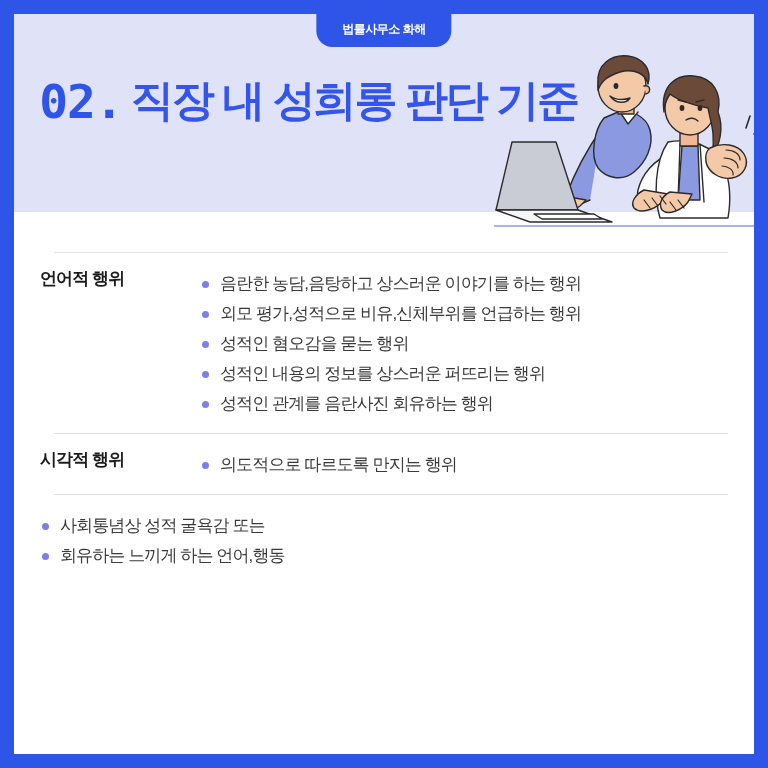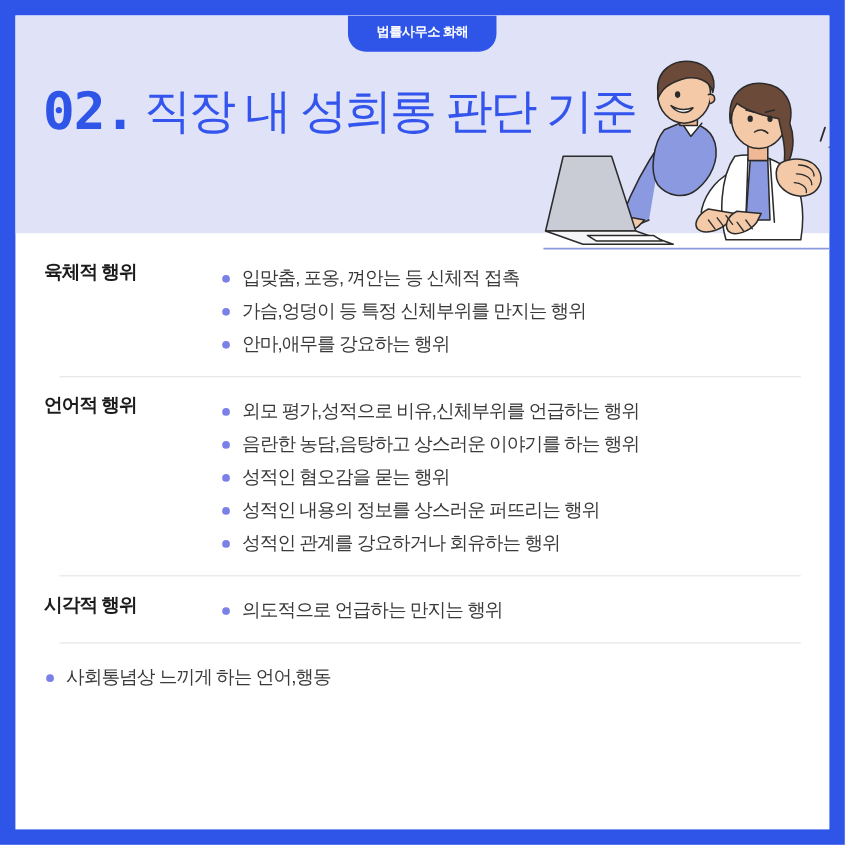--- a/index.html
+++ b/index.html
@@ -60,21 +60,21 @@
   #title-number {
     font-family: "DejaVu Sans Mono", "Liberation Mono", monospace;
     font-size: 47px;
     font-weight: 700;
     color: #2f55e8;
     letter-spacing: -1px;
     transform: scaleX(1.02);
   }
   #title-text {
     font-size: 43px;
-    font-weight: 400;
+    font-weight: 700;
     color: #3355ee;
     letter-spacing: -2.2px;
     margin-left: 9px;
   }
 
   
   #illustration {
     position: absolute;
     right: -8px;
     top: 36px;
@@ -223,53 +223,46 @@
       <path d="M18 92 L 62 92 L 84 160 L 2 160 Z" fill="#c9ccd4"></path>
       <path d="M2 160 L 84 160 L 118 172 L 36 172 Z" fill="#f4f5f7"></path>
       <path d="M40 164 L 100 164 L 108 169 L 48 169 Z" fill="#ffffff"></path>
 
       <path d="M-4 176 L 268 176" fill="none" stroke="#8b9ae0" stroke-width="1.6"></path>
     </g>
   </svg>
 
   <div id="content">
 
-    <div class="section sec-gap-1">
-      <div class="section-label">육체적 행위</div>
-      <ul class="section-items">
-        <li>입맞춤, 포옹, 껴안는 등 신체적 접촉</li>
-        <li>가슴,엉덩이 등 특정 신체부위를 만지는 행위</li>
-        <li>안마,애무를 강요하는 행위</li>
-      </ul>
-    </div>
 
     <div class="divider"></div>
 
     <div class="section">
       <div class="section-label">언어적 행위</div>
       <ul class="section-items">
+        <li>음란한 농담,음탕하고 상스러운 이야기를 하는 행위</li>
         <li>외모 평가,성적으로 비유,신체부위를 언급하는 행위</li>
-        <li>음란한 농담,음탕하고 상스러운 이야기를 하는 행위</li>
         <li>성적인 혐오감을 묻는 행위</li>
         <li>성적인 내용의 정보를 상스러운 퍼뜨리는 행위</li>
-        <li>성적인 관계를 강요하거나 회유하는 행위</li>
+        <li>성적인 관계를 음란사진 회유하는 행위</li>
       </ul>
     </div>
 
     <div class="divider"></div>
 
     <div class="section">
       <div class="section-label">시각적 행위</div>
       <ul class="section-items">
-        <li>의도적으로 언급하는 만지는 행위</li>
+        <li>의도적으로 따르도록 만지는 행위</li>
       </ul>
     </div>
 
     <div class="divider"></div>
 
     <div class="section">
       <ul class="section-items">
-        <li>사회통념상 느끼게 하는 언어,행동</li>
+        <li>사회통념상 성적 굴욕감 또는</li>
+        <li>회유하는 느끼게 하는 언어,행동</li>
       </ul>
     </div>
 
   </div>
 </div>
 
 </body></html>

